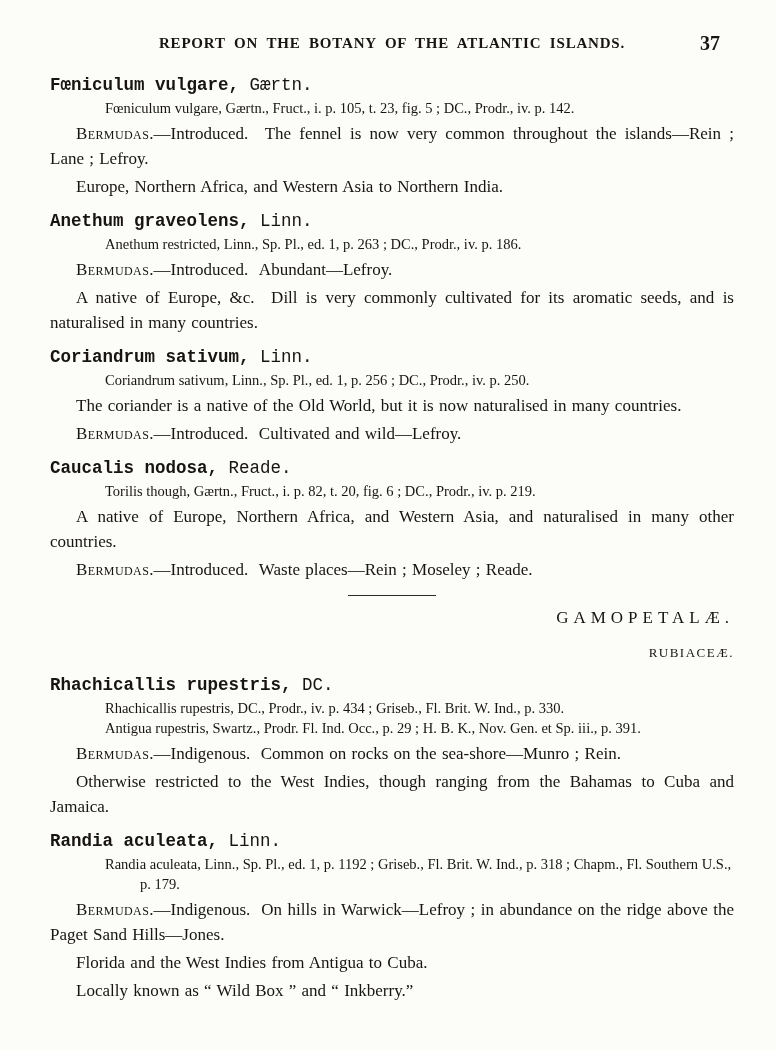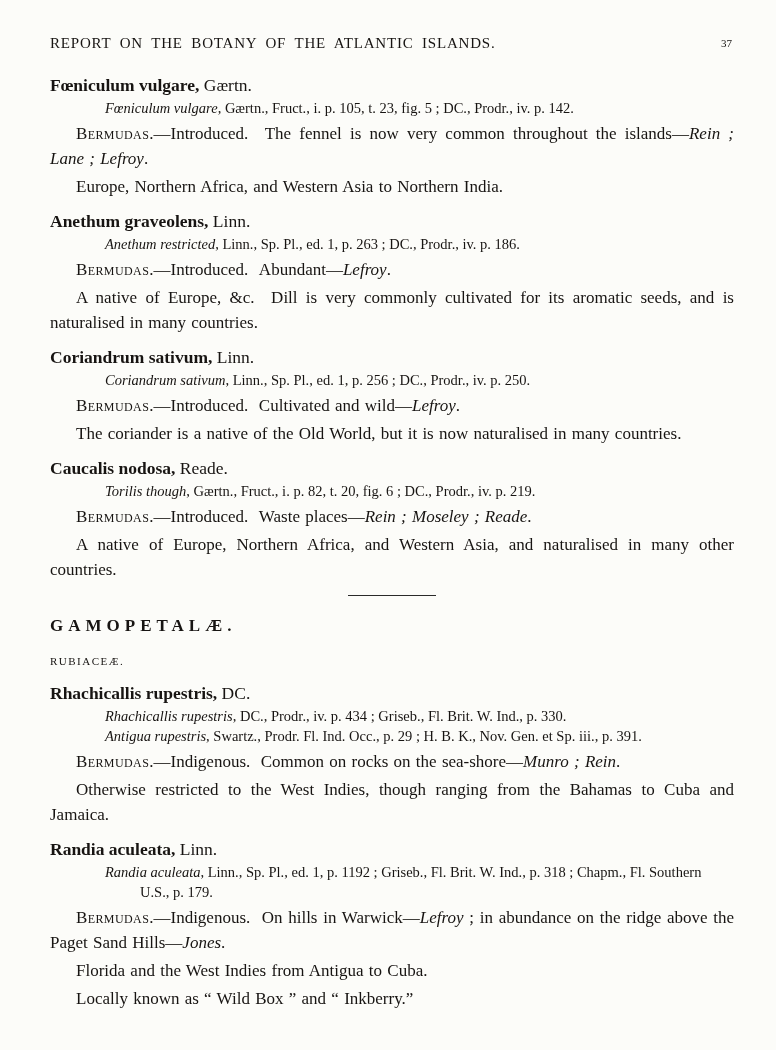--- a/index.html
+++ b/index.html
@@ -11,78 +11,79 @@
     font-family: "Liberation Serif", "DejaVu Serif", serif;
   }
   .page {
     box-sizing: border-box;
     width: 776px; height: 1050px;
     padding: 34px 42px 0 50px;
     position: relative;
   }
   .header {
     position: relative;
-    text-align: left;
-    font-weight: normal;
+    text-align: center;
+    font-weight: bold;
     font-size: 15px;
     letter-spacing: 0.8px;
     word-spacing: 4px;
     line-height: 19px;
   }
   .page-number {
     position: absolute;
-    right: 2px; top: 0;
-    font-size: 11px;
+    right: 14px; top: 0;
+    font-size: 20px;
     letter-spacing: 0;
   }
   .body { margin-top: 20px; }
   .entry { margin-top: 10px; }
   .entry-heading {
     font-size: 17.5px;
     font-weight: normal;
     line-height: 25px;
     margin: 0;
+    font-family: Liberation Mono, monospace;
   }
   .citation {
     margin: 0;
     font-size: 14.5px;
     line-height: 20px;
     margin-left: 55px;
     padding-left: 35px;
     text-indent: -35px;
   }
   .para {
     margin: 3px 0 2px 0;
     font-size: 17px;
     line-height: 25px;
     text-indent: 26px;
     text-align: justify;
     word-spacing: 1px;
   }
   .run-b { font-weight: bold; }
-  .run-i { font-style: italic; }
+  .run-i { }
   .run-sc { font-variant: small-caps; letter-spacing: 0.4px; margin-top: 39px; }
   .divider {
     width: 88px;
     border-top: 1.5px solid #2a2a2a;
     margin: 13px auto 7px auto;
     height: 0;
   }
   .section-heading {
-    text-align: left;
-    font-weight: bold;
+    text-align: right;
+    font-weight: normal;
     font-size: 17px;
     letter-spacing: 5px;
-    margin: 18px 0 0 0;
+    margin: 10px 0 0 0;
     line-height: 24px;
   }
   .family-heading {
-    text-align: left;
+    text-align: right;
     font-weight: normal;
-    font-size: 11px;
+    font-size: 13px;
     letter-spacing: 1.5px;
     margin: 13px 0 4px 0;
     line-height: 20px;
   }
 </style>
 </head>
 <body>
 
 <div class="page">
   <div class="header">
@@ -98,28 +99,28 @@
       </section>
       <section class="entry">
         <div class="entry-heading"><span class="run run-b">Anethum graveolens,</span><span class="run run-n"> Linn.</span></div>
         <p class="citation"><span class="run run-i">Anethum restricted</span><span class="run run-n">, Linn., Sp. Pl., ed. 1, p. 263 ; DC., Prodr., iv. p. 186.</span></p>
         <p class="para"><span class="run run-sc">Bermudas</span><span class="run run-n">.—Introduced. &nbsp;Abundant—</span><span class="run run-i">Lefroy</span><span class="run run-n">.</span></p>
         <p class="para"><span class="run run-n">A native of Europe, &amp;c. &nbsp;Dill is very commonly cultivated for its aromatic seeds, and is naturalised in many countries.</span></p>
       </section>
       <section class="entry">
         <div class="entry-heading"><span class="run run-b">Coriandrum sativum,</span><span class="run run-n"> Linn.</span></div>
         <p class="citation"><span class="run run-i">Coriandrum sativum</span><span class="run run-n">, Linn., Sp. Pl., ed. 1, p. 256 ; DC., Prodr., iv. p. 250.</span></p>
+        <p class="para"><span class="run run-n">The coriander is a native of the Old World, but it is now naturalised in many countries.</span></p>
         <p class="para"><span class="run run-sc">Bermudas</span><span class="run run-n">.—Introduced. &nbsp;Cultivated and wild—</span><span class="run run-i">Lefroy</span><span class="run run-n">.</span></p>
-        <p class="para"><span class="run run-n">The coriander is a native of the Old World, but it is now naturalised in many countries.</span></p>
       </section>
       <section class="entry">
         <div class="entry-heading"><span class="run run-b">Caucalis nodosa,</span><span class="run run-n"> Reade.</span></div>
         <p class="citation"><span class="run run-i">Torilis though</span><span class="run run-n">, Gærtn., Fruct., i. p. 82, t. 20, fig. 6 ; DC., Prodr., iv. p. 219.</span></p>
+        <p class="para"><span class="run run-n">A native of Europe, Northern Africa, and Western Asia, and naturalised in many other countries.</span></p>
         <p class="para"><span class="run run-sc">Bermudas</span><span class="run run-n">.—Introduced. &nbsp;Waste places—</span><span class="run run-i">Rein ; Moseley ; Reade</span><span class="run run-n">.</span></p>
-        <p class="para"><span class="run run-n">A native of Europe, Northern Africa, and Western Asia, and naturalised in many other countries.</span></p>
       </section>
       <div class="divider"></div>
       <div class="section-heading">GAMOPETALÆ.</div>
       <div class="family-heading">RUBIACEÆ.</div>
       <section class="entry">
         <div class="entry-heading"><span class="run run-b">Rhachicallis rupestris,</span><span class="run run-n"> DC.</span></div>
         <p class="citation"><span class="run run-i">Rhachicallis rupestris</span><span class="run run-n">, DC., Prodr., iv. p. 434 ; Griseb., Fl. Brit. W. Ind., p. 330.</span></p>
         <p class="citation"><span class="run run-i">Antigua rupestris</span><span class="run run-n">, Swartz., Prodr. Fl. Ind. Occ., p. 29 ; H. B. K., Nov. Gen. et Sp. iii., p. 391.</span></p>
         <p class="para"><span class="run run-sc">Bermudas</span><span class="run run-n">.—Indigenous. &nbsp;Common on rocks on the sea-shore—</span><span class="run run-i">Munro ; Rein</span><span class="run run-n">.</span></p>
         <p class="para"><span class="run run-n">Otherwise restricted to the West Indies, though ranging from the Bahamas to Cuba and Jamaica.</span></p>

